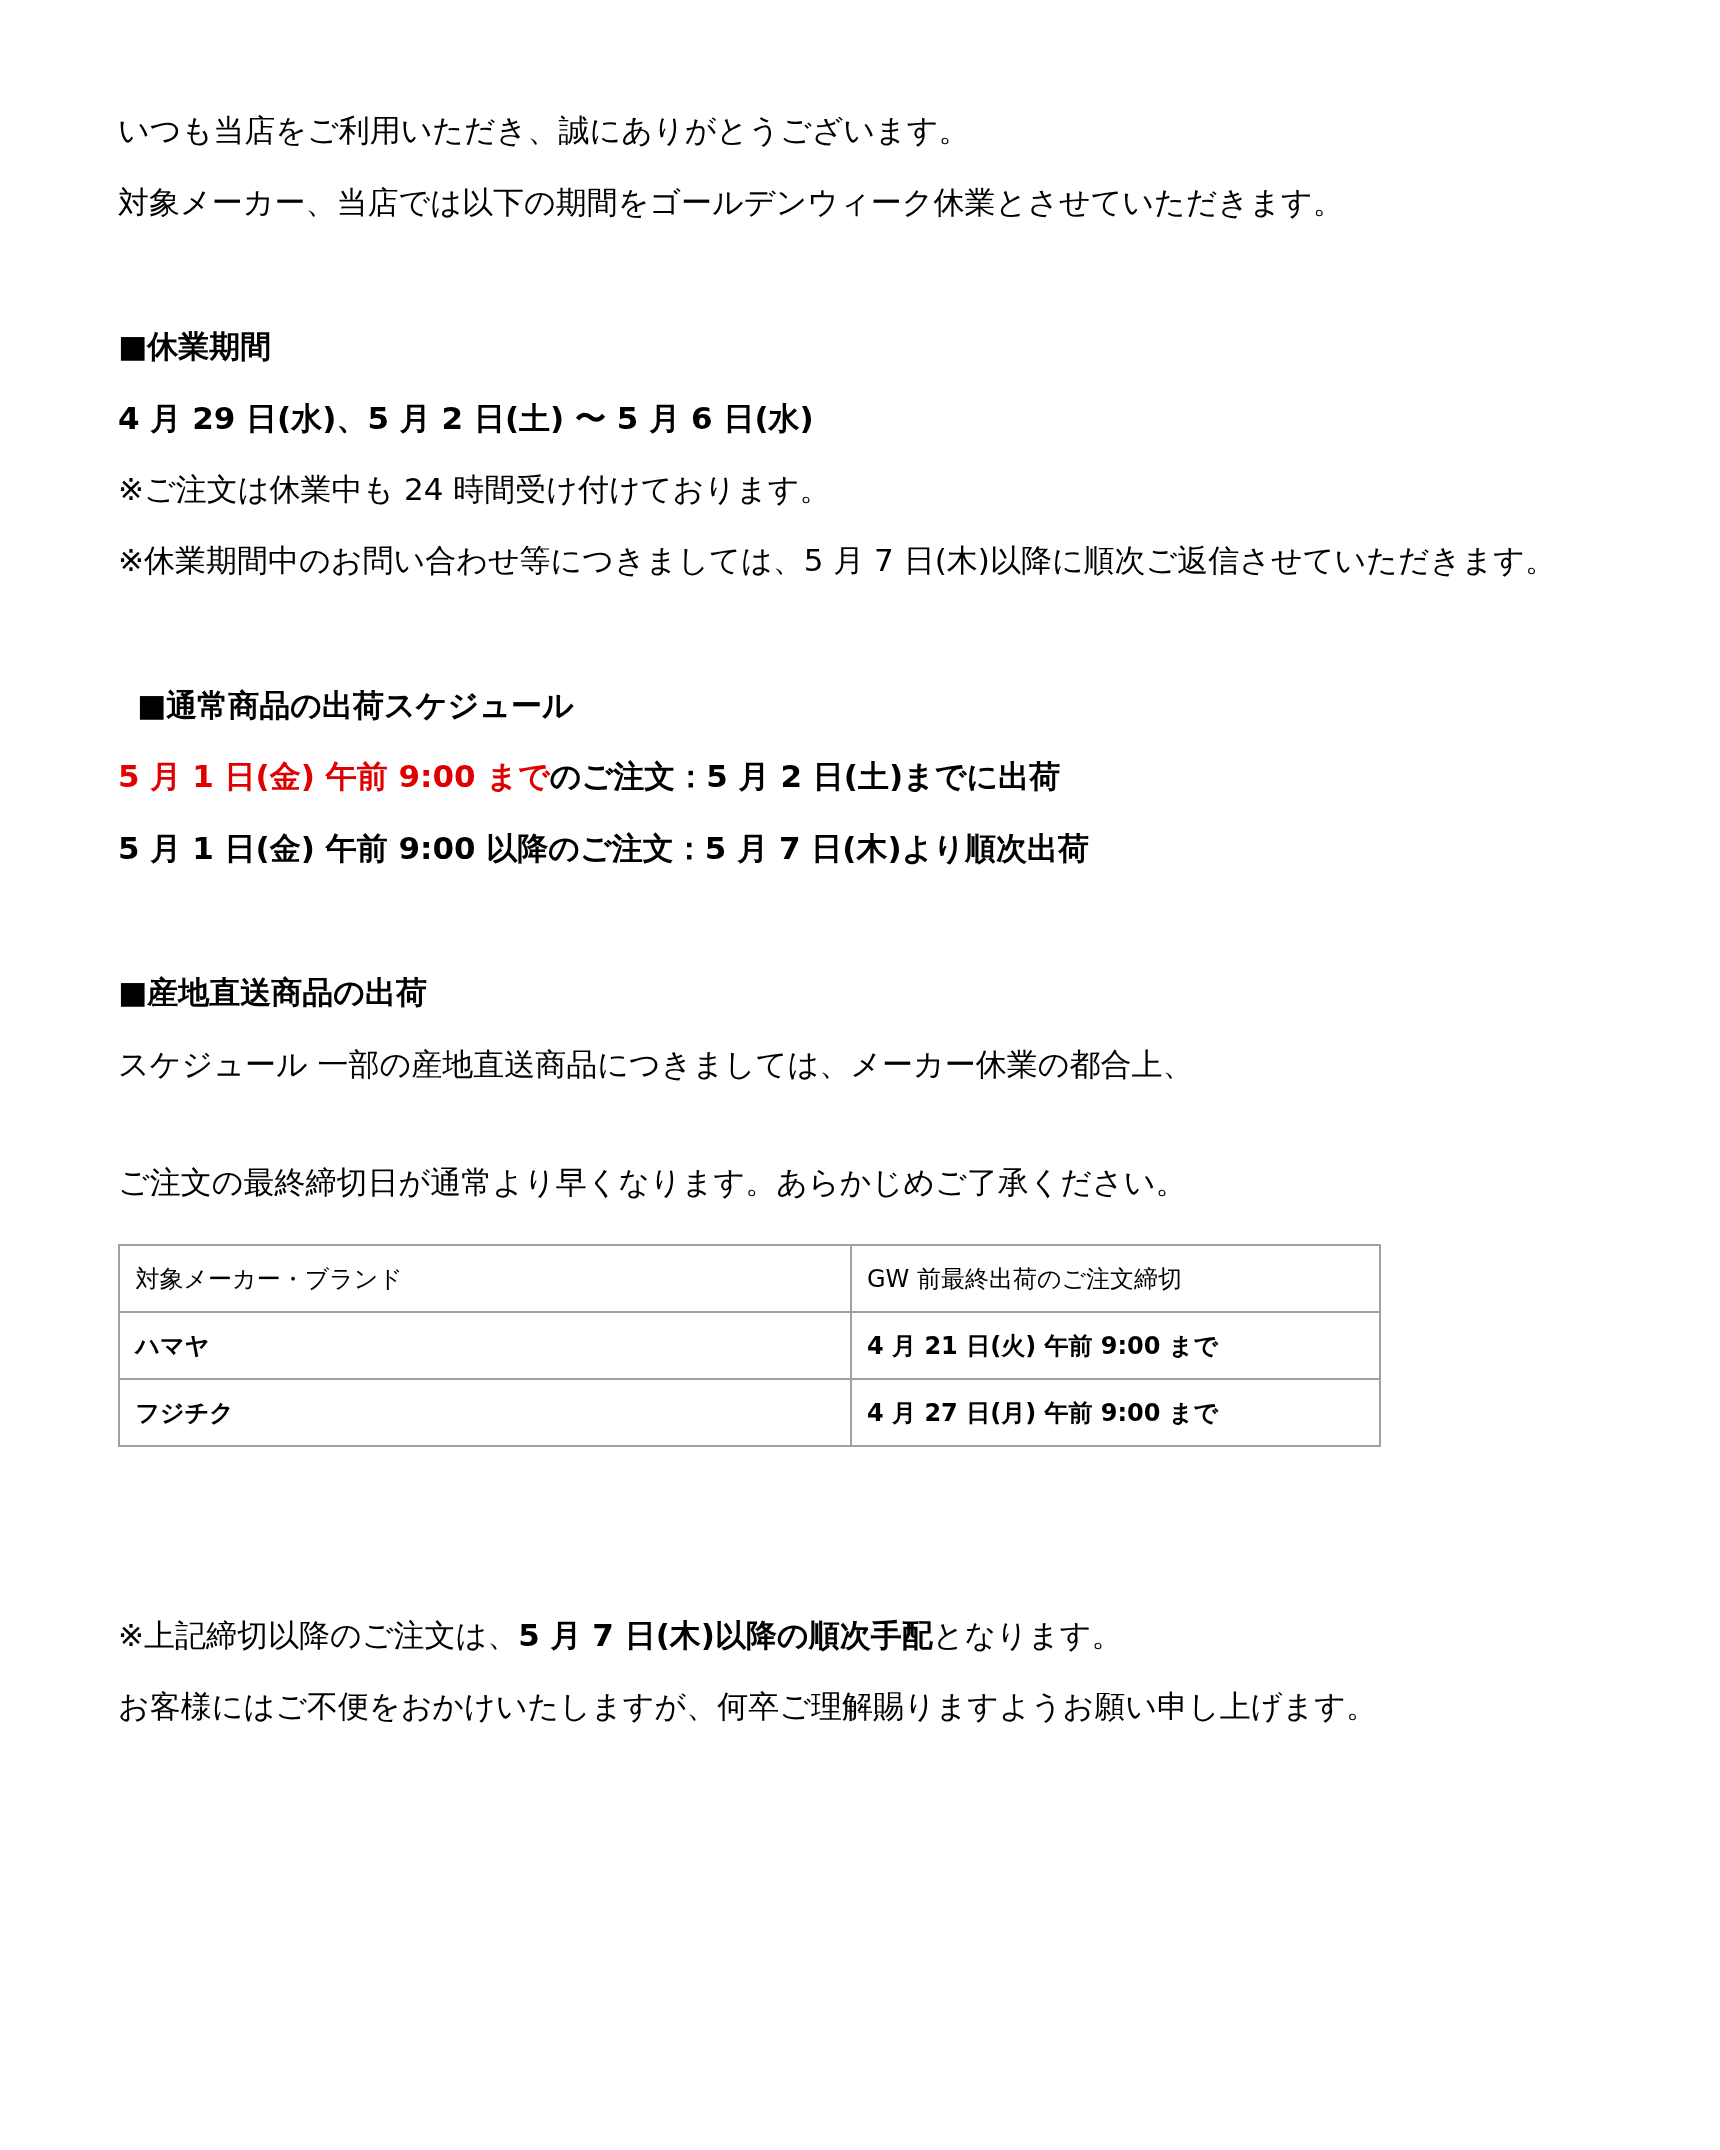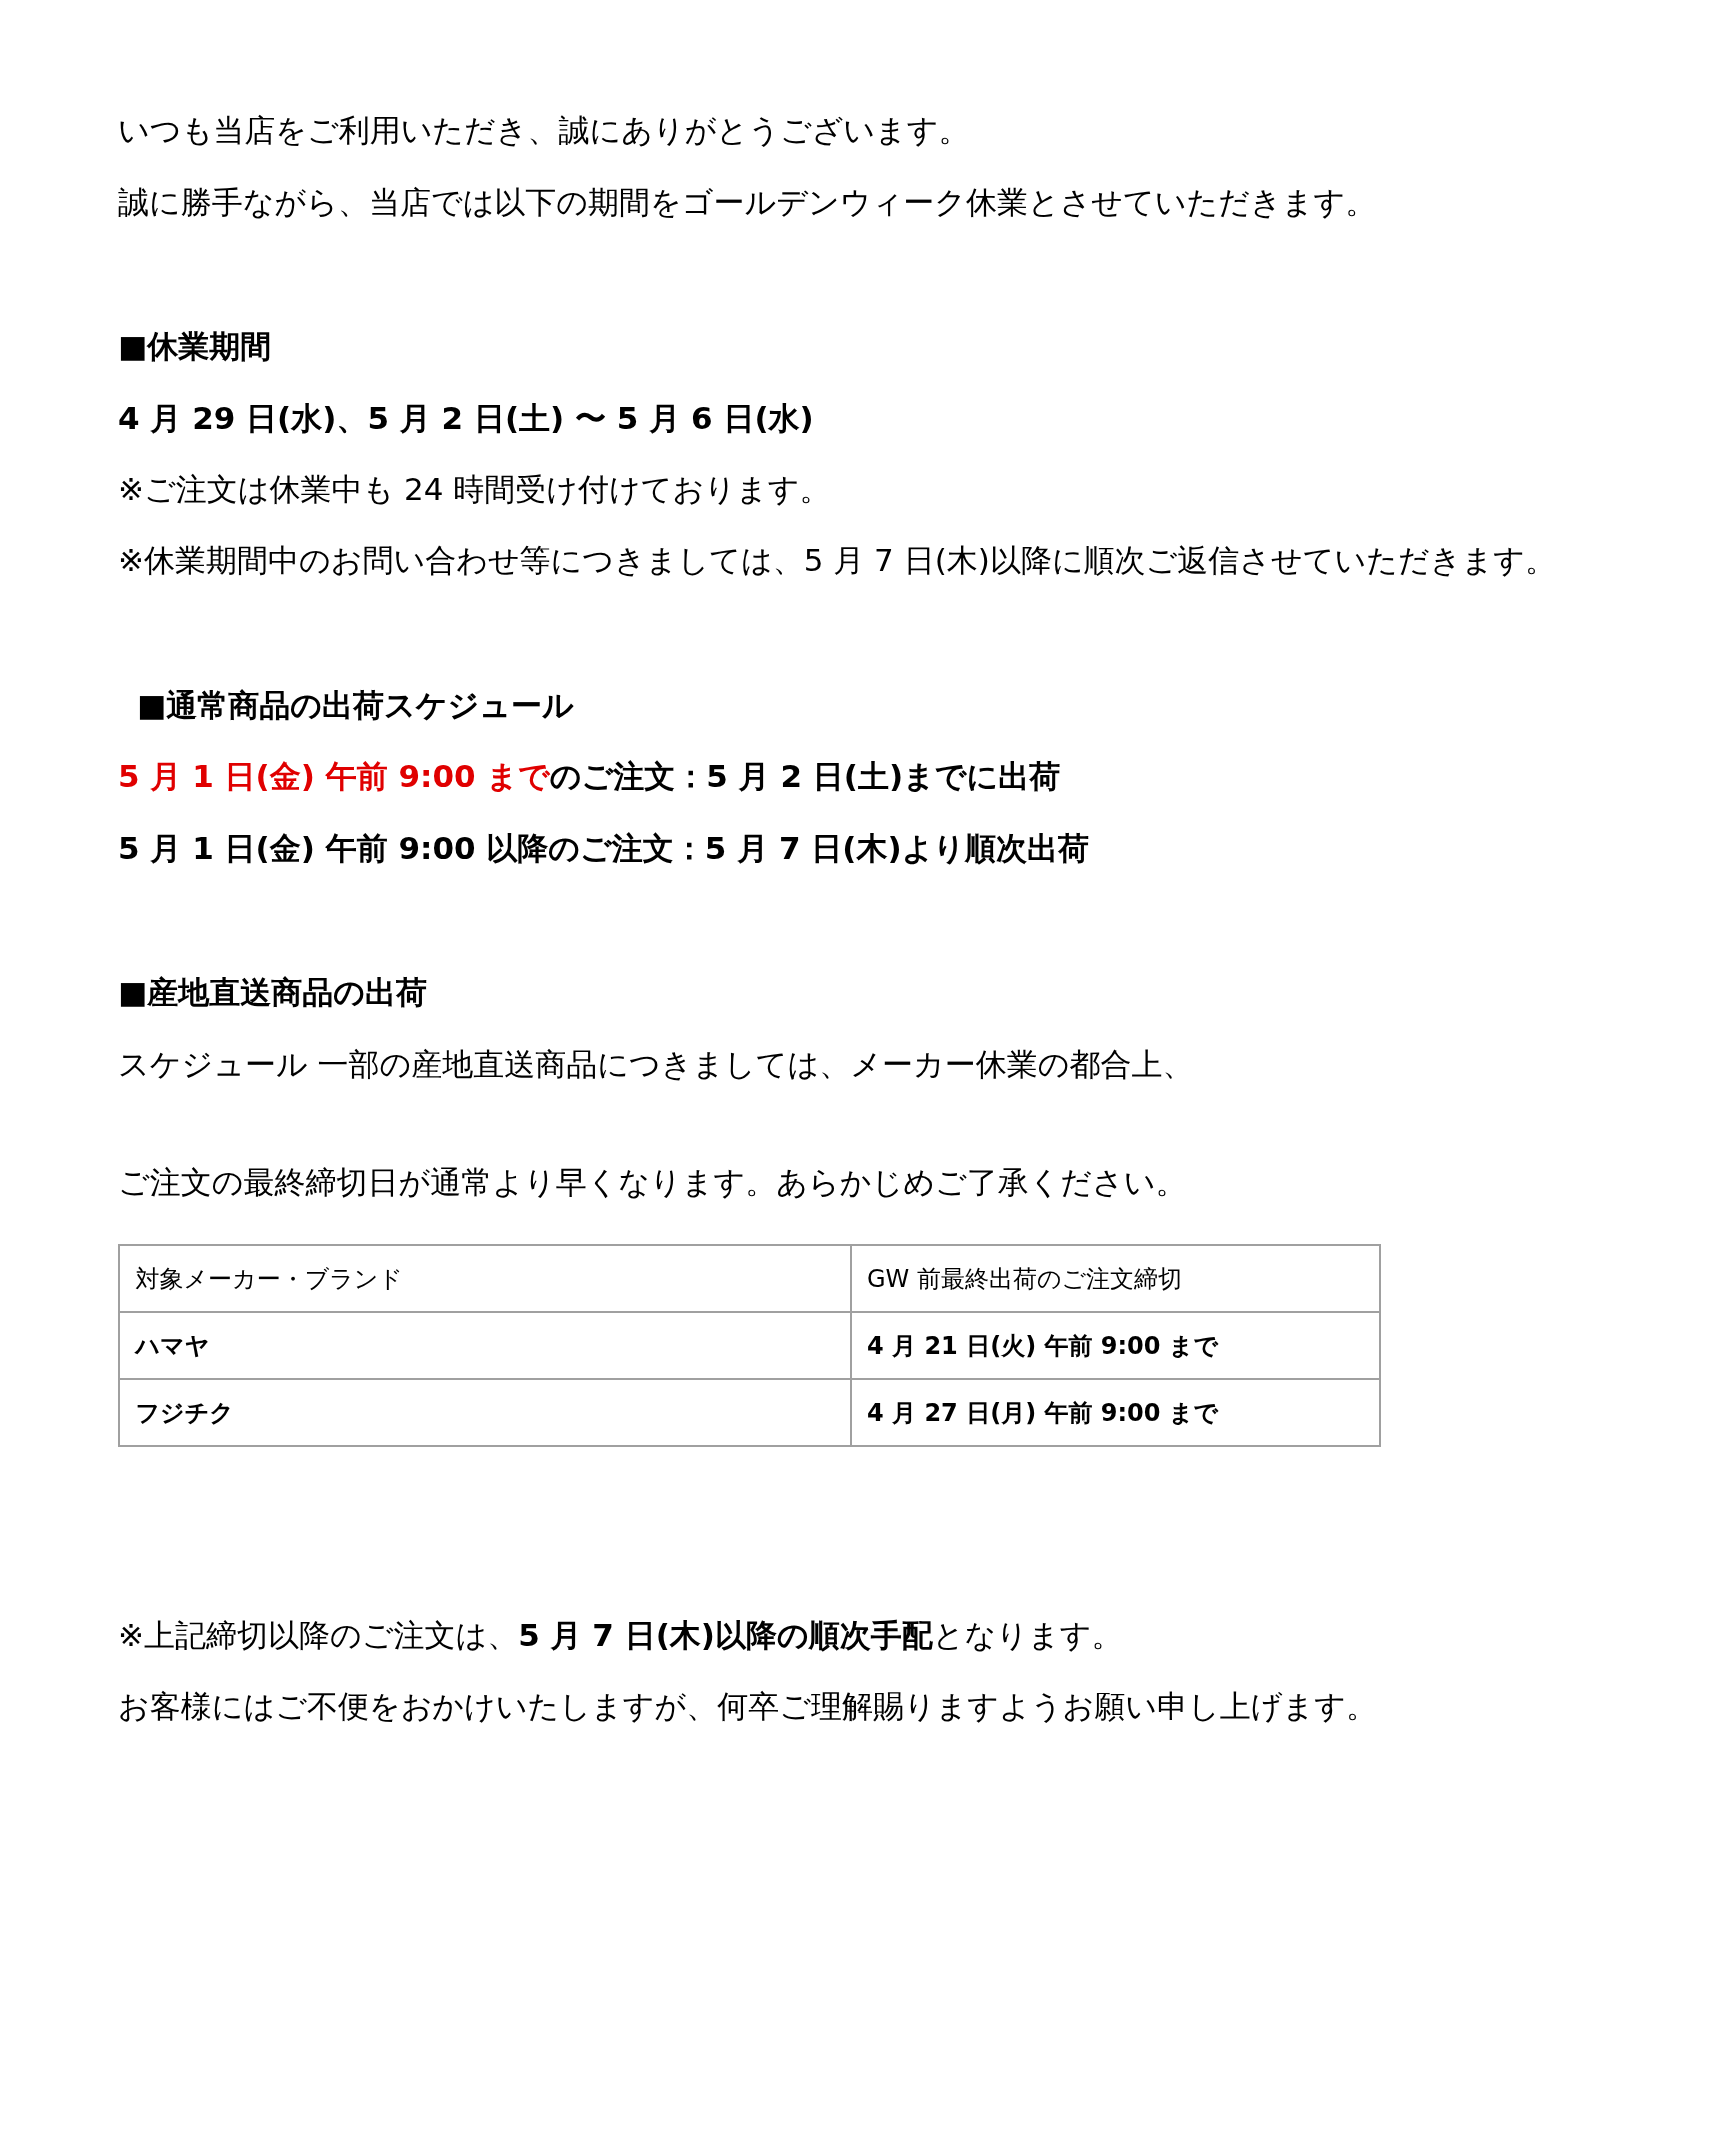--- a/index.html
+++ b/index.html
@@ -45,21 +45,21 @@
     .notice-table td.col1 { width: 714px; }
     .notice-table td.col2 { width: 512px; }
     .notice-table tr.body-row td { font-weight: bold; }
   </style>
 </head>
 <body>
 
 <div>
 
   <div class="line" style="top:110px;">いつも当店をご利用いただき、誠にありがとうございます。</div>
-  <div class="line" style="top:182px;">誠に勝手ながら、当店では以下の期間をゴールデンウィーク休業とさせていただきます。</div>
+  <div class="line" style="top:182px;">対象メーカー、当店では以下の期間をゴールデンウィーク休業とさせていただきます。</div>
 
   <div class="line bold" style="top:326px;">■休業期間</div>
   <div class="line bold" style="top:398px;">4 月 29 日(水)、5 月 2 日(土) 〜 5 月 6 日(水)</div>
   <div class="line" style="top:469px;">※ご注文は休業中も 24 時間受け付けております。</div>
   <div class="line" style="top:540px;">※休業期間中のお問い合わせ等につきましては、5 月 7 日(木)以降に順次ご返信させていただきます。</div>
 
   <div class="line bold indent" style="top:685px;text-align:right;">■通常商品の出荷スケジュール</div>
   <div class="line bold" style="top:756px;">
     <span class="red">5 月 1 日(金) 午前 9:00 まで</span><span>のご注文：5 月 2 日(土)までに出荷</span>
   </div>

